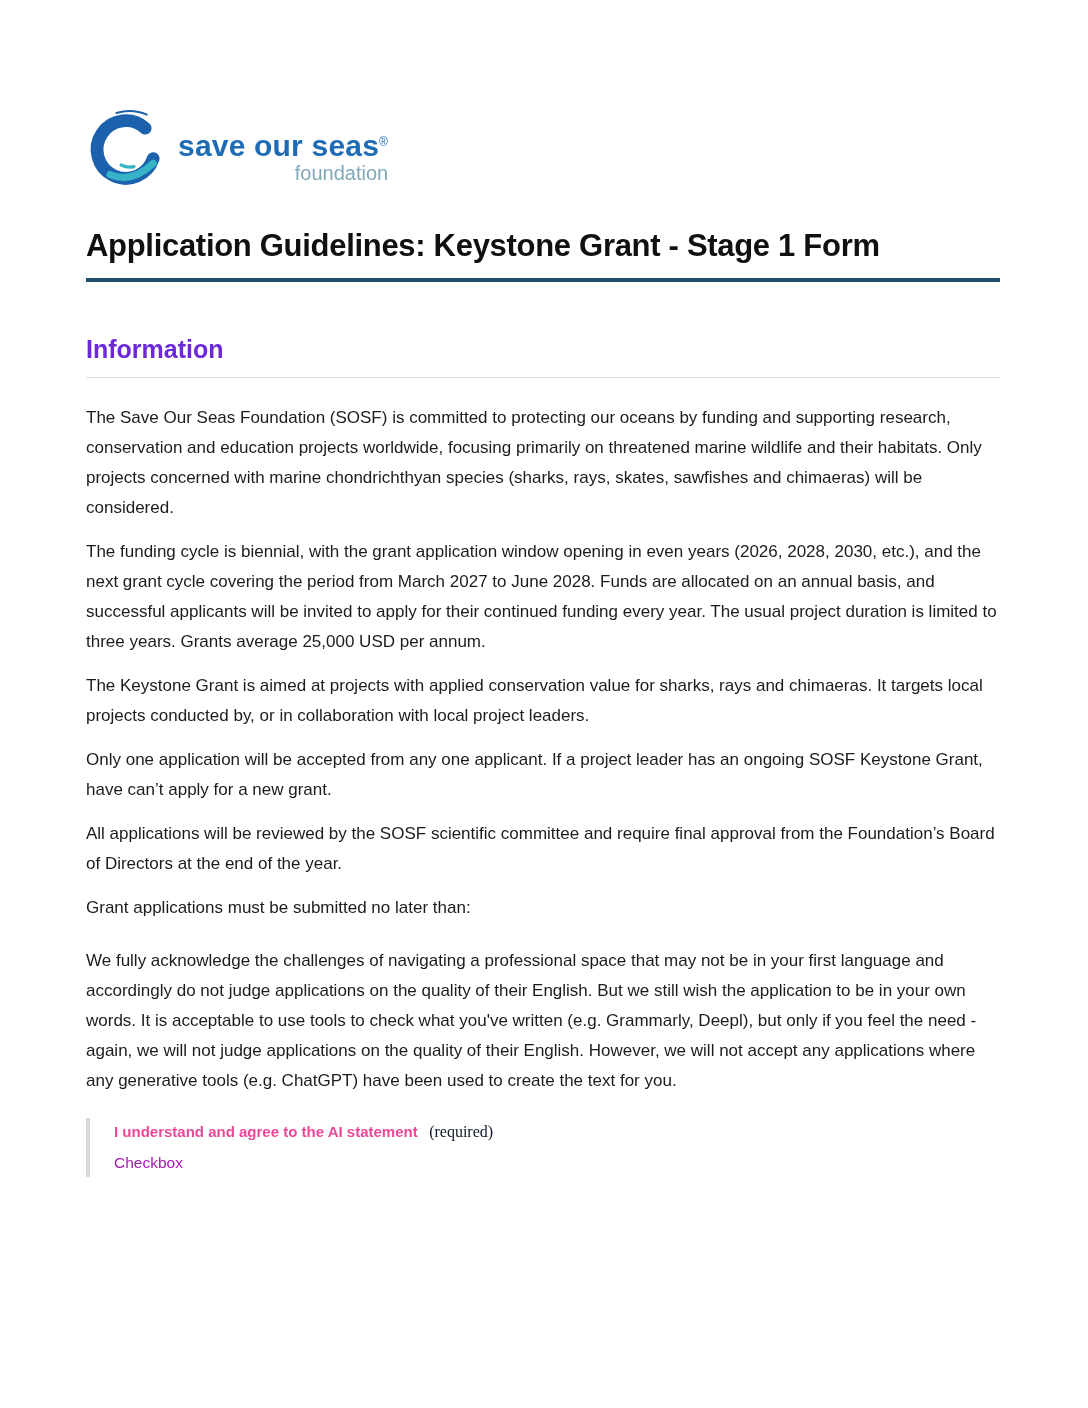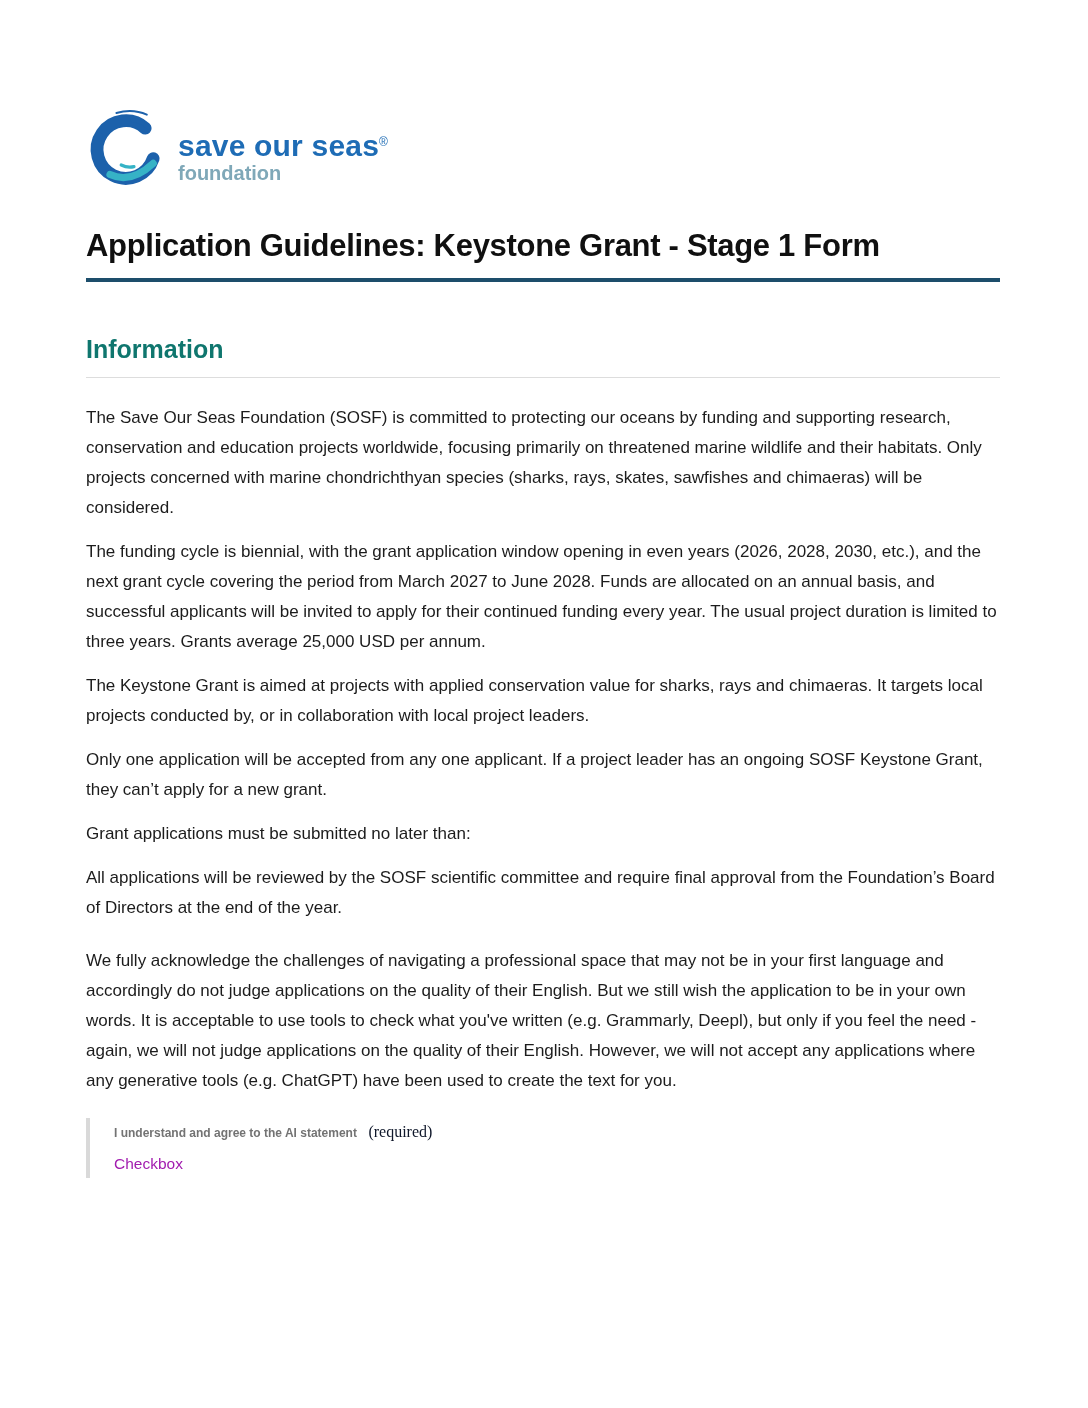--- a/index.html
+++ b/index.html
@@ -9,39 +9,39 @@
     width: 1088px; min-height: 1408px; margin: 7px auto; background: #ffffff;
     padding: 100px 88px 40px 86px;
     border-radius: 23px;
   }
   
   .logo-row { display: flex; align-items: center; gap: 12px; height: 84px; }
   .logo-icon { width: 80px; height: 84px; display: inline-block; flex: 0 0 auto; }
   .logo-text { display: flex; flex-direction: column; justify-content: center; padding-top: 14px; }
   .logo-name { font-size: 30px; font-weight: bold; letter-spacing: 0.2px; line-height: 30px; }
   .logo-name .reg { font-size: 12px; vertical-align: 10px; font-weight: normal; }
-  .logo-sub { font-size: 20px; line-height: 24px; font-weight: bold; }
+  .logo-sub { font-size: 20px; line-height: 24px; font-weight: normal; text-align: right; }
   
   h1.page-title {
     margin: 36px 0 0; font-size: 31px; line-height: 38px; font-weight: bold;
     color: #101010; letter-spacing: -0.3px;
   }
   .title-rule { margin-top: 13px; height: 4px; width: 100%; }
   
   h2.section-heading { margin: 52px 0 0; font-size: 25px; line-height: 30px; font-weight: bold; }
   .section-rule { margin-top: 13px; height: 1px; width: 100%; background: #dddddd; }
   
   p.body { font-size: 17px; line-height: 30px; margin: 0 0 14px; color: #1c1c1c; }
   p.body.first { margin-top: 25px; }
   p.body.bold { font-weight: bold; color: #111111; }
   p.body.gap-top { margin-top: 23px; }
   
   .field { border-left: 4px solid #d9d9d9; padding: 2px 0 4px 24px; margin-top: 22px; }
   .field-label-row { line-height: 24px; }
-  .field-label { font-size: 12px; font-weight: bold; color: #737373; }
+  .field-label { font-size: 15px; font-weight: bold; color: #ec4899; }
   .field-required { font-size: 16px; margin-left: 7px; }
   .field-type { font-size: 15.5px; color: #a21caf; margin-top: 9px; line-height: 20px; }
 </style>
 </head>
 <body>
 
 <div class="page">
 
   <header class="logo-row">
     <span class="logo-icon">
@@ -58,29 +58,29 @@
       <div class="logo-name" style="color:#1e6cb5;">
         <span>save our seas</span><span class="reg">®</span>
       </div>
       <div class="logo-sub" style="color:#7fa8b8;">foundation</div>
     </div>
   </header>
 
   <h1 class="page-title">Application Guidelines: Keystone Grant - Stage 1 Form</h1>
   <div class="title-rule" style="background:#1d4e6b;"></div>
 
-  <h2 class="section-heading" style="color:#0f766e;">Information</h2>
+  <h2 class="section-heading" style="color:#6d28d9;">Information</h2>
   <div class="section-rule"></div>
 
   <p class="body first">The Save Our Seas Foundation (SOSF) is committed to protecting our oceans by funding and supporting research, conservation and education projects worldwide, focusing primarily on threatened marine wildlife and their habitats. Only projects concerned with marine chondrichthyan species (sharks, rays, skates, sawfishes and chimaeras) will be considered.</p>
   <p class="body">The funding cycle is biennial, with the grant application window opening in even years (2026, 2028, 2030, etc.), and the next grant cycle covering the period from March 2027 to June 2028. Funds are allocated on an annual basis, and successful applicants will be invited to apply for their continued funding every year. The usual project duration is limited to three years. Grants average 25,000 USD per annum.</p>
   <p class="body">The Keystone Grant is aimed at projects with applied conservation value for sharks, rays and chimaeras. It targets local projects conducted by, or in collaboration with local project leaders.</p>
-  <p class="body">Only one application will be accepted from any one applicant. If a project leader has an ongoing SOSF Keystone Grant, they can’t apply for a new grant.</p>
+  <p class="body">Only one application will be accepted from any one applicant. If a project leader has an ongoing SOSF Keystone Grant, have can’t apply for a new grant.</p>
+  <p class="body">All applications will be reviewed by the SOSF scientific committee and require final approval from the Foundation’s Board of Directors at the end of the year.</p>
   <p class="body">Grant applications must be submitted no later than:</p>
-  <p class="body">All applications will be reviewed by the SOSF scientific committee and require final approval from the Foundation’s Board of Directors at the end of the year.</p>
   <p class="body gap-top">We fully acknowledge the challenges of navigating a professional space that may not be in your first language and accordingly do not judge applications on the quality of their English. But we still wish the application to be in your own words. It is acceptable to use tools to check what you've written (e.g. Grammarly, Deepl), but only if you feel the need - again, we will not judge applications on the quality of their English. However, we will not accept any applications where any generative tools (e.g. ChatGPT) have been used to create the text for you.</p>
 
   <div class="field">
     <div class="field-label-row">
       <span class="field-label">I understand and agree to the AI statement</span>
       <span class="field-required" style="color:#0f172a;font-family:Liberation Serif, serif;">(required)</span>
     </div>
     <div class="field-type">Checkbox</div>
   </div>
 

